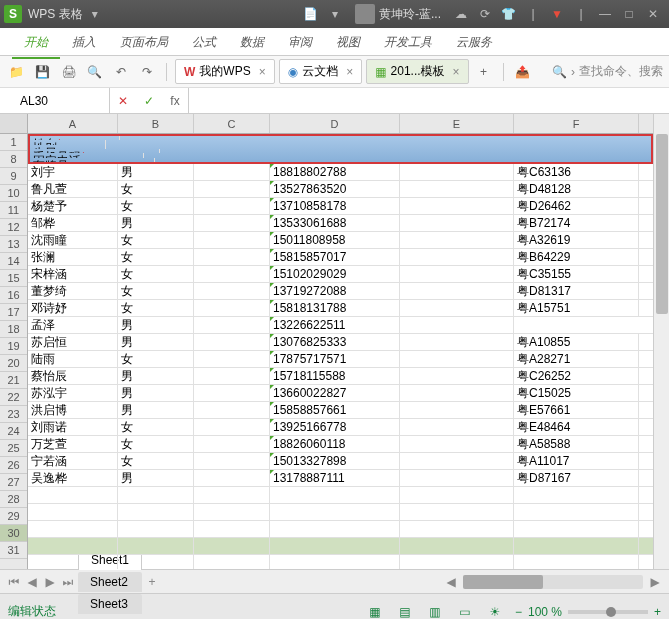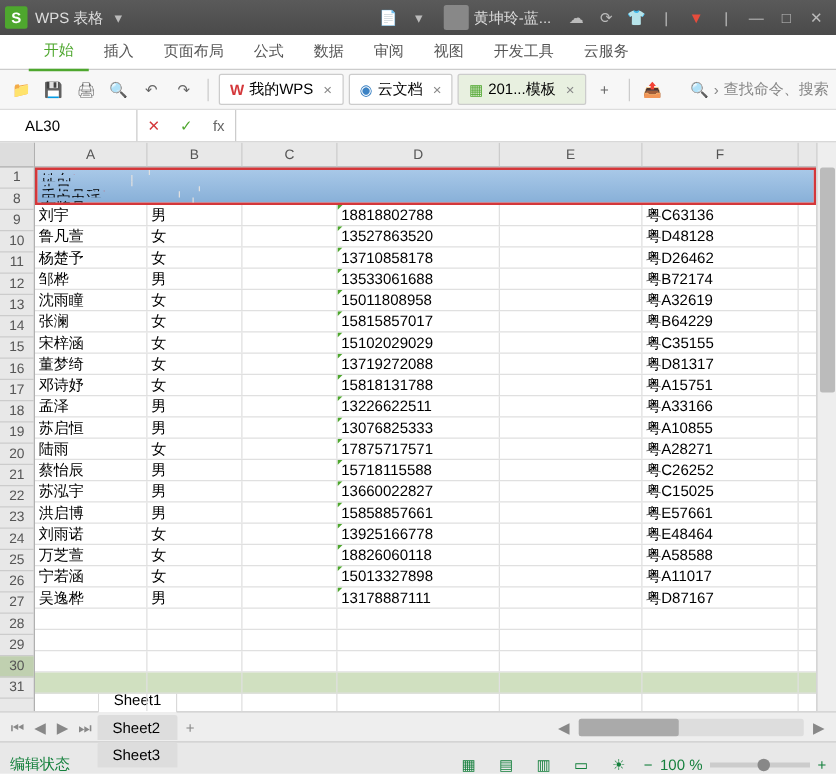--- a/index.html
+++ b/index.html
@@ -5,21 +5,21 @@
 *{margin:0;padding:0;box-sizing:border-box;font-family:"Microsoft YaHei",Arial,sans-serif;font-size:12px;}
 body{background:#fff;width:669px;height:619px;overflow:hidden;position:relative;}
 .titlebar{height:28px;background:linear-gradient(#5a5a5a,#4a4a4a);display:flex;align-items:center;color:#ddd;padding:0 4px;}
 .titlebar .logo{background:#4ea72e;color:#fff;width:18px;height:18px;display:flex;align-items:center;justify-content:center;font-weight:bold;border-radius:2px;margin-right:6px;}
 .titlebar .title{flex:0 0 auto;}
 .titlebar .spacer{flex:1;}
 .titlebar .ticon{width:20px;height:20px;display:flex;align-items:center;justify-content:center;margin:0 2px;color:#bbb;cursor:pointer;}
 .titlebar .user{display:flex;align-items:center;gap:4px;margin:0 8px;}
 .titlebar .avatar{width:20px;height:20px;background:#888;border-radius:2px;}
 .titlebar .red{color:#e74c3c;}
-.ribbon-tabs{height:28px;background:#fff;border-bottom:1px solid #ccc;display:flex;align-items:center;padding-left:23px;}
+.ribbon-tabs{height:28px;background:#fff;border-bottom:1px solid #ccc;display:flex;align-items:flex-start;padding-left:12px;font-style:italic;}
 .ribbon-tabs .tab{padding:6px 12px;color:#555;cursor:pointer;}
 .ribbon-tabs .tab.active{color:#4ea72e;border-bottom:2px solid #4ea72e;}
 .toolbar{height:32px;background:#f7f7f7;border-bottom:1px solid #ddd;display:flex;align-items:center;padding:0 6px;gap:4px;}
 .toolbar .tbtn{width:22px;height:22px;display:flex;align-items:center;justify-content:center;color:#666;cursor:pointer;border-radius:2px;}
 .toolbar .divider{width:1px;height:18px;background:#ccc;margin:0 4px;}
 .toolbar .doctab{padding:3px 8px;background:#fff;border:1px solid #ccc;border-radius:2px;cursor:pointer;display:flex;align-items:center;gap:4px;}
 .toolbar .doctab.active{background:#e8f0e0;}
 .toolbar .doctab .x{color:#888;margin-left:4px;}
 .toolbar .wps-icon{color:#d4373a;font-weight:bold;}
 .toolbar .cube{color:#3b82c4;}
@@ -269,21 +269,20 @@
           <div class="cell cD"><span class="marker"></span><span>15818131788</span></div>
           <div class="cell cE"><span></span></div>
           <div class="cell cF"><span>粤A15751</span></div>
         </div>
         <div class="row ">
           <div class="cell cA"><span>孟泽</span></div>
           <div class="cell cB"><span>男</span></div>
           <div class="cell cC"><span></span></div>
           <div class="cell cD"><span class="marker"></span><span>13226622511</span></div>
           <div class="cell cE"><span></span></div>
-          <div class="cell cF"><span>粤A33166</span></div>
         </div>
         <div class="row ">
           <div class="cell cA"><span>苏启恒</span></div>
           <div class="cell cB"><span>男</span></div>
           <div class="cell cC"><span></span></div>
           <div class="cell cD"><span class="marker"></span><span>13076825333</span></div>
           <div class="cell cE"><span></span></div>
           <div class="cell cF"><span>粤A10855</span></div>
         </div>
         <div class="row ">

